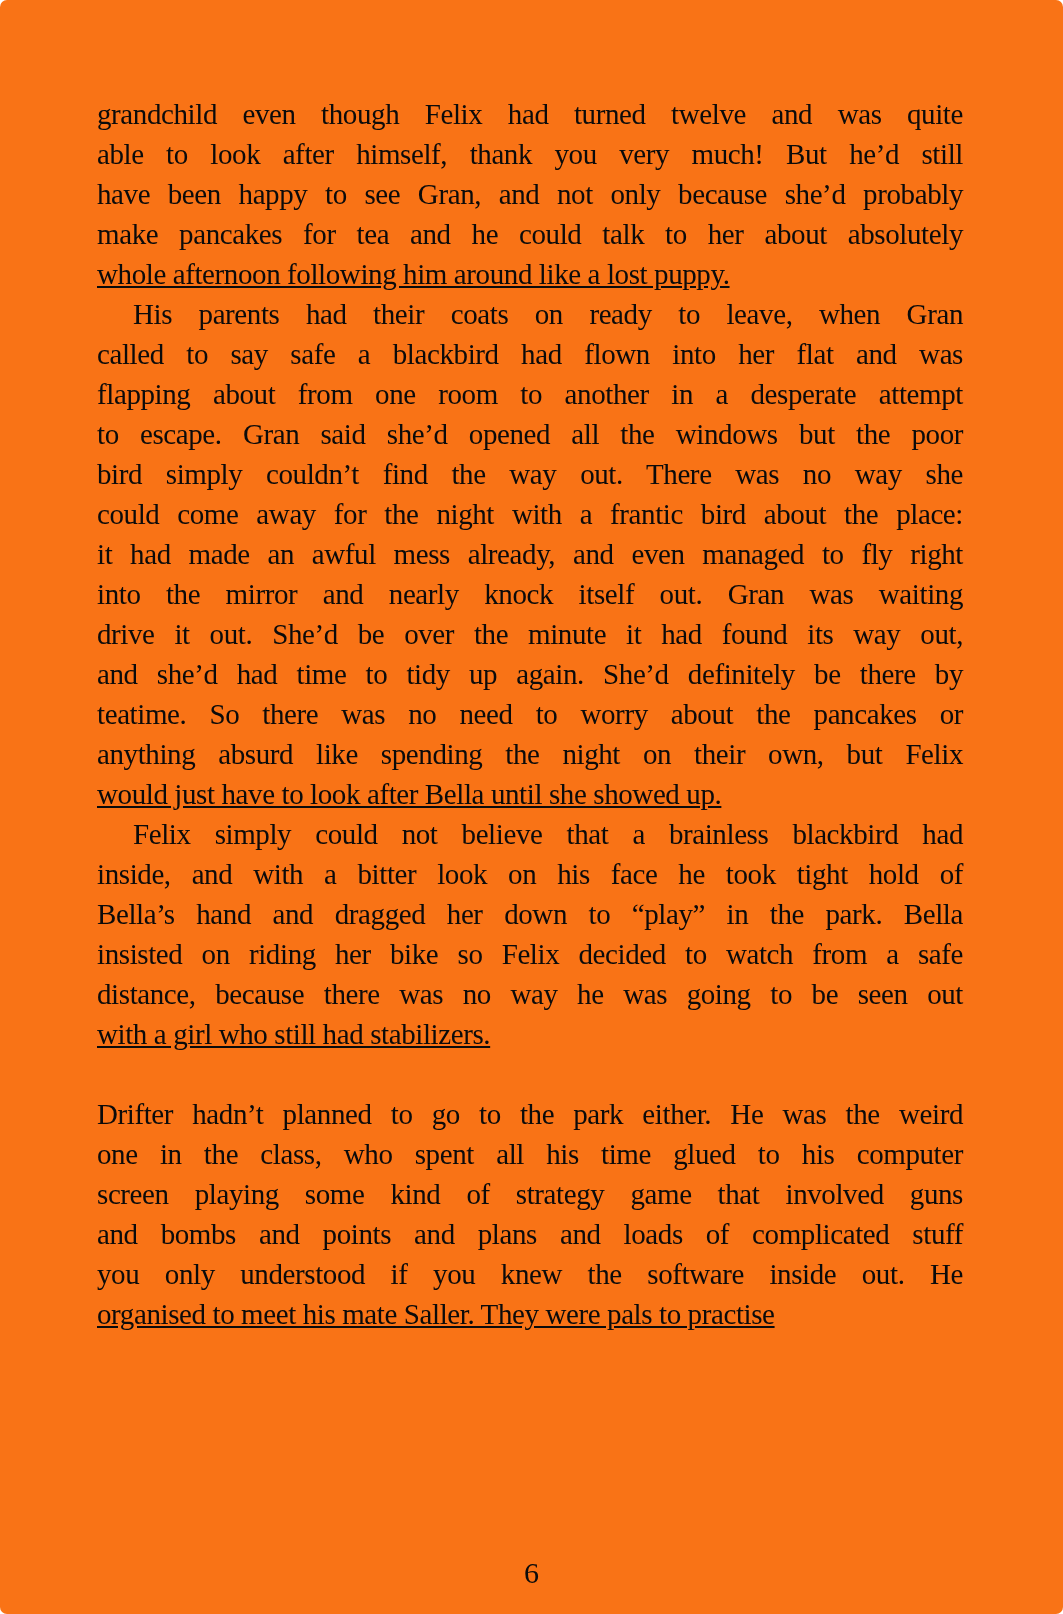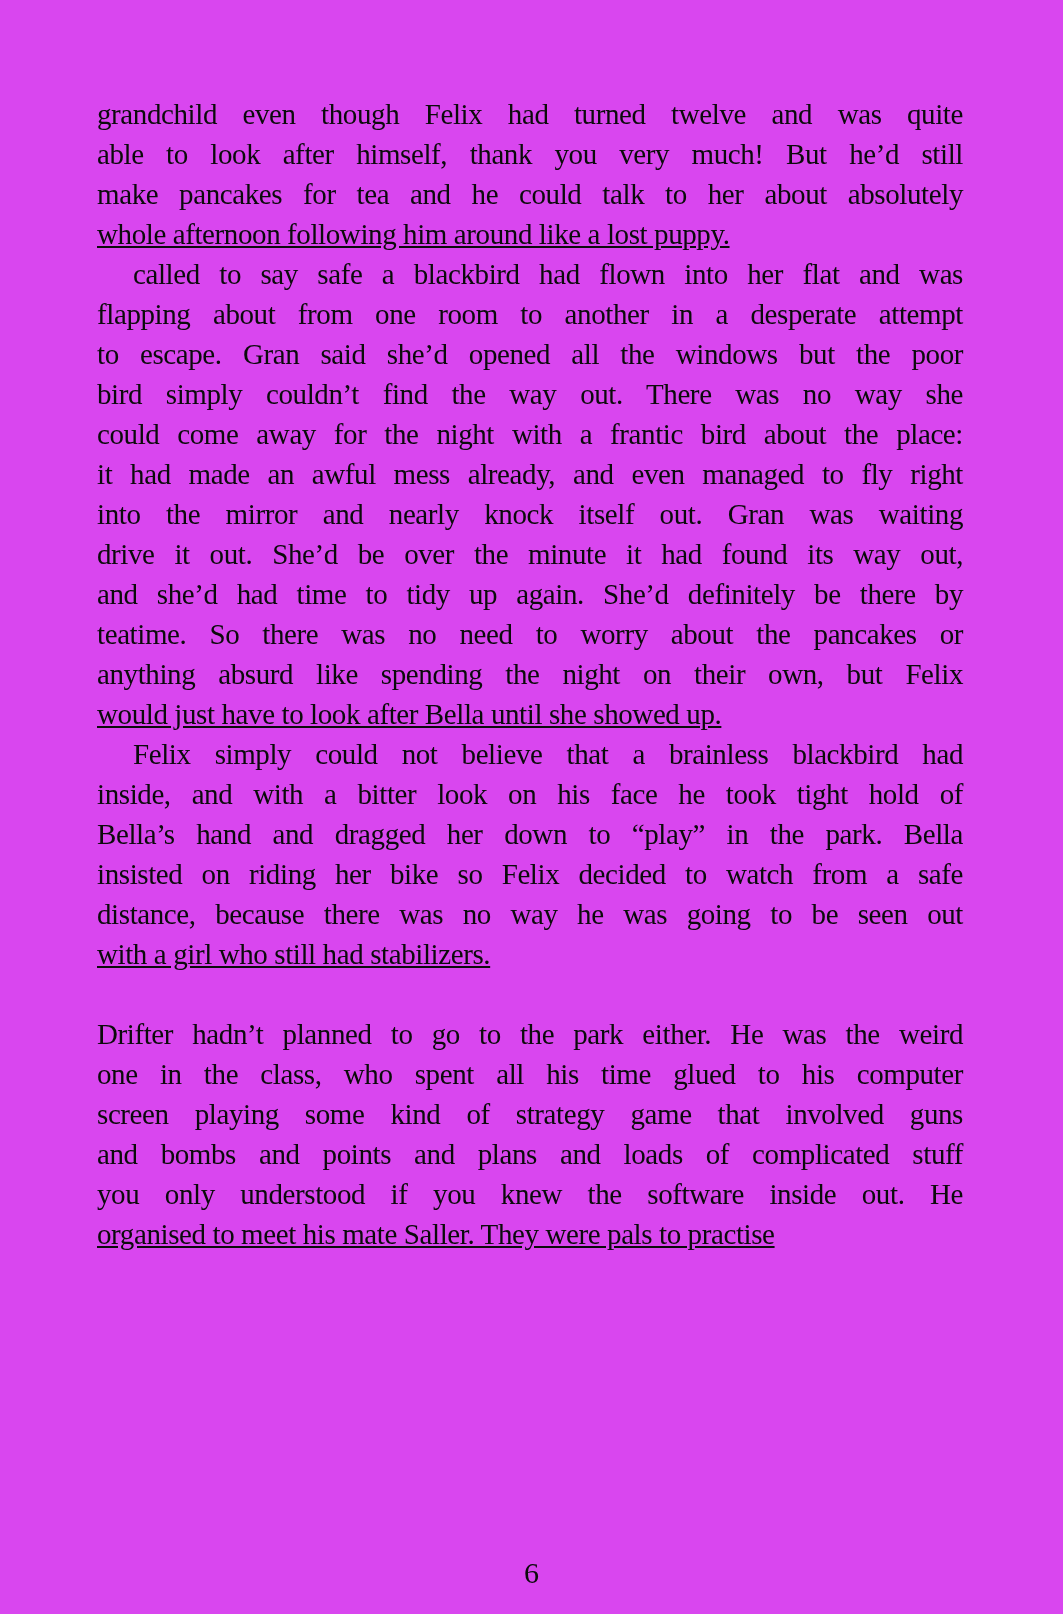--- a/index.html
+++ b/index.html
@@ -9,21 +9,22 @@
   body {
     width: 1063px;
     height: 1614px;
     background: #ffffff;
     position: relative;
     overflow: hidden;
   }
   .page {
     position: absolute;
     inset: 0;
-    background: #d946ef;
+    background: #f97316;
+    border-radius: 7px;
   }
   .text-block {
     position: absolute;
     top: 94px;
     left: 97px;
     width: 866px;
     color: #0b0b0b;
     font-family: "Liberation Serif", "DejaVu Serif", serif;
     font-size: 29px;
     line-height: 40px;
@@ -61,24 +62,26 @@
   }
 </style>
 </head>
 <body style="background: rgb(255, 255, 255);">
 
 <div class="page">
   <main class="text-block" id="text-block" style="color: rgb(11, 11, 11);">
       <div class="para">
         <div class="line">grandchild even though Felix had turned twelve and was quite</div>
         <div class="line">able to look after himself, thank you very much! But he’d still</div>
+        <div class="line">have been happy to see Gran, and not only because she’d probably</div>
         <div class="line">make pancakes for tea and he could talk to her about absolutely</div>
         <div class="line last">whole afternoon following him around like a lost puppy.</div>
       </div>
       <div class="para indent">
+        <div class="line">His parents had their coats on ready to leave, when Gran</div>
         <div class="line">called to say safe a blackbird had flown into her flat and was</div>
         <div class="line">flapping about from one room to another in a desperate attempt</div>
         <div class="line">to escape. Gran said she’d opened all the windows but the poor</div>
         <div class="line">bird simply couldn’t find the way out. There was no way she</div>
         <div class="line">could come away for the night with a frantic bird about the place:</div>
         <div class="line">it had made an awful mess already, and even managed to fly right</div>
         <div class="line">into the mirror and nearly knock itself out. Gran was waiting</div>
         <div class="line">drive it out. She’d be over the minute it had found its way out,</div>
         <div class="line">and she’d had time to tidy up again. She’d definitely be there by</div>
         <div class="line">teatime. So there was no need to worry about the pancakes or</div>

